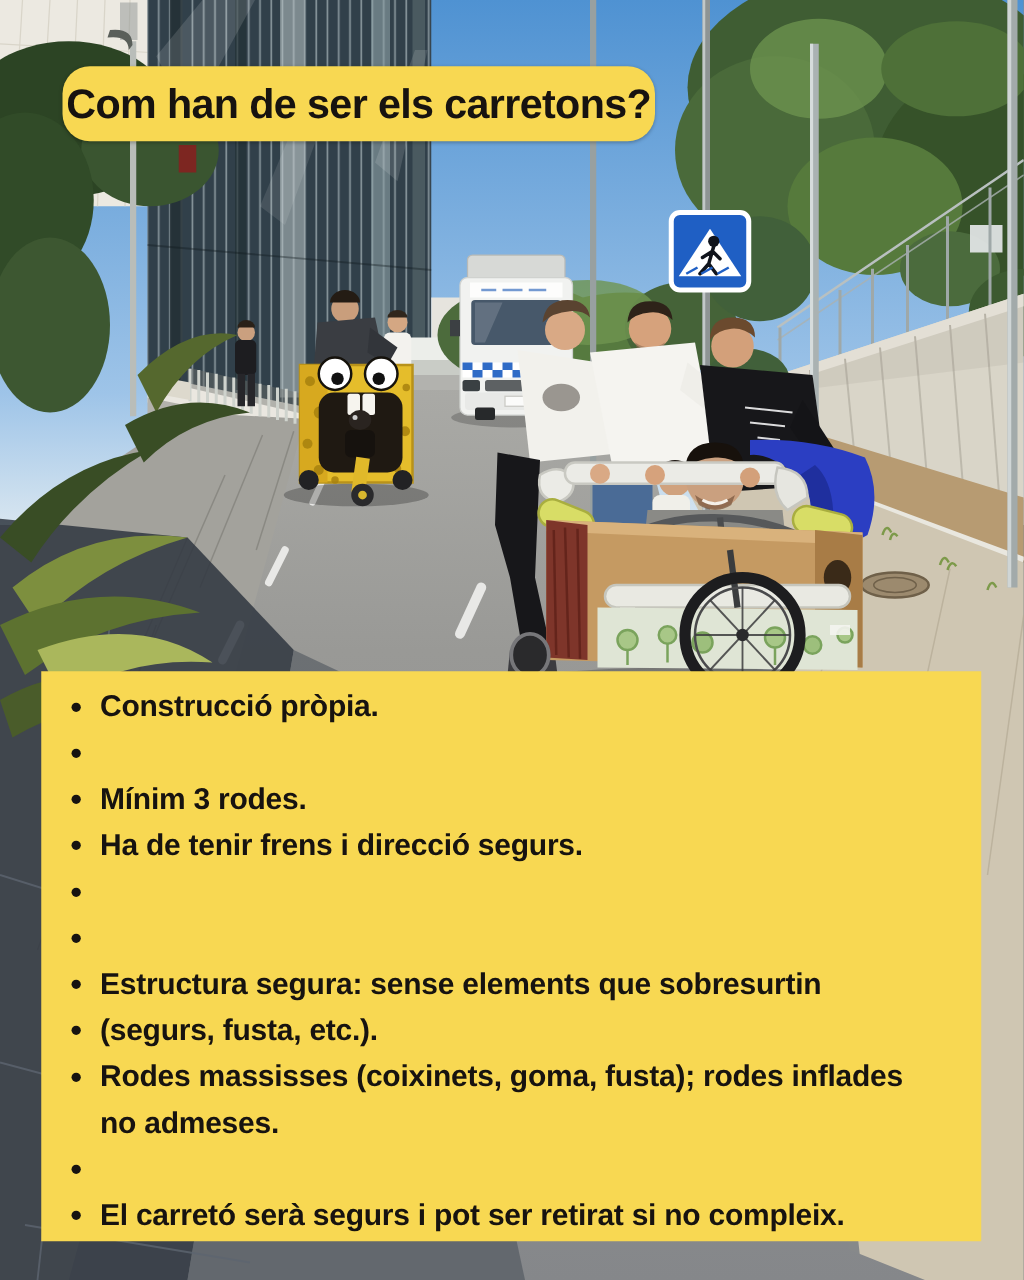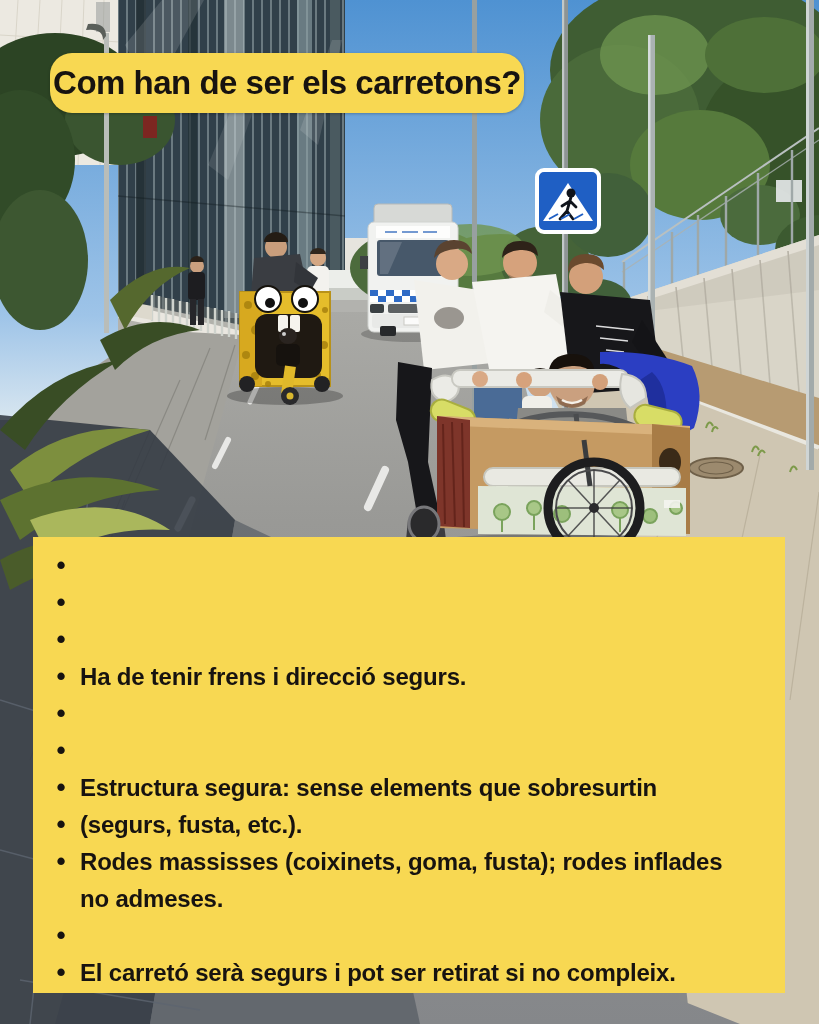--- a/index.html
+++ b/index.html
@@ -512,28 +512,30 @@
 
 <div class="title-banner">
   <span>Com han de ser els carretons?</span>
 </div>
 
 <div class="rules-panel">
   <ul class="rules-list">
 
       <li>
         <span class="dot">•</span>
-      </li>
-
-      <li>
-        <span class="dot">•</span>
-      </li>
-
-      <li>
-        <span class="dot">•</span>
+        <span class="txt">Construcció pròpia.</span>
+      </li>
+
+      <li>
+        <span class="dot">•</span>
+      </li>
+
+      <li>
+        <span class="dot">•</span>
+        <span class="txt">Mínim 3 rodes.</span>
       </li>
 
       <li>
         <span class="dot">•</span>
         <span class="txt">Ha de tenir frens i direcció segurs.</span>
       </li>
 
       <li>
         <span class="dot">•</span>
       </li>

